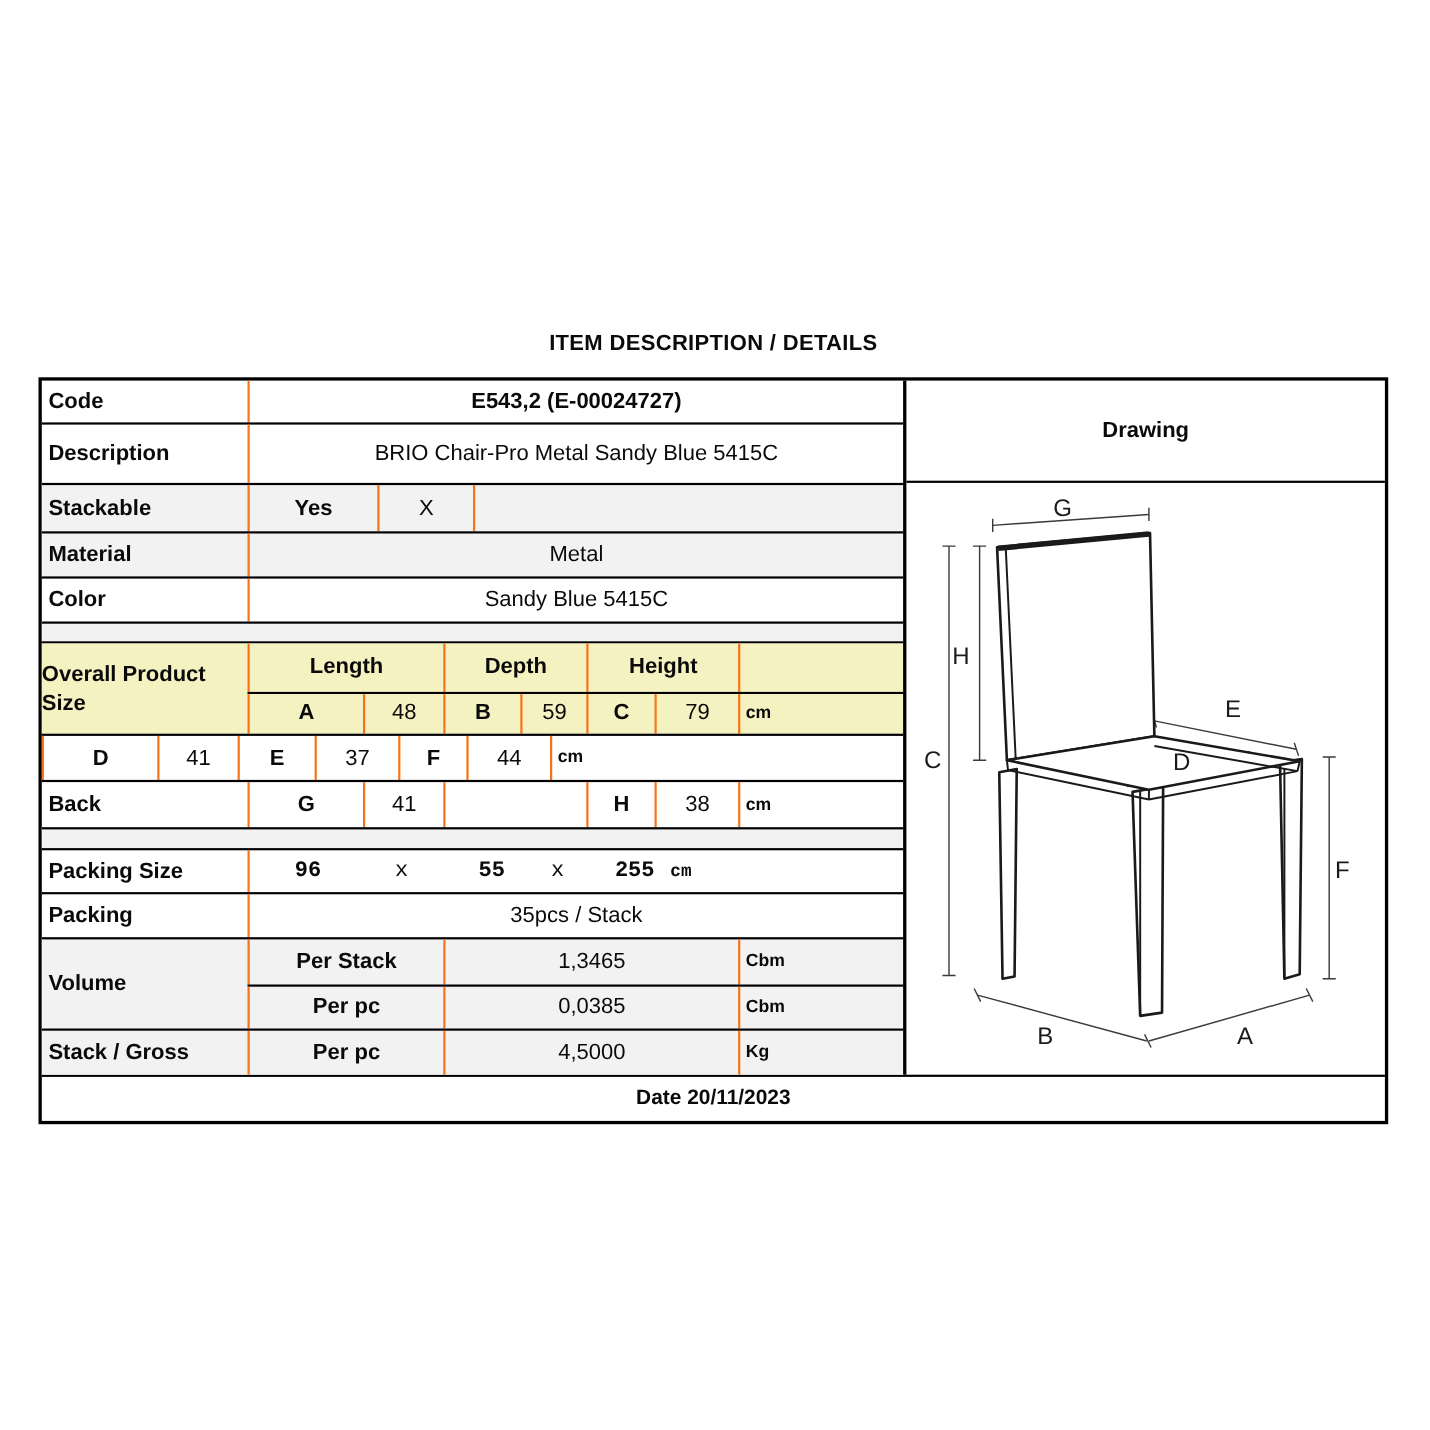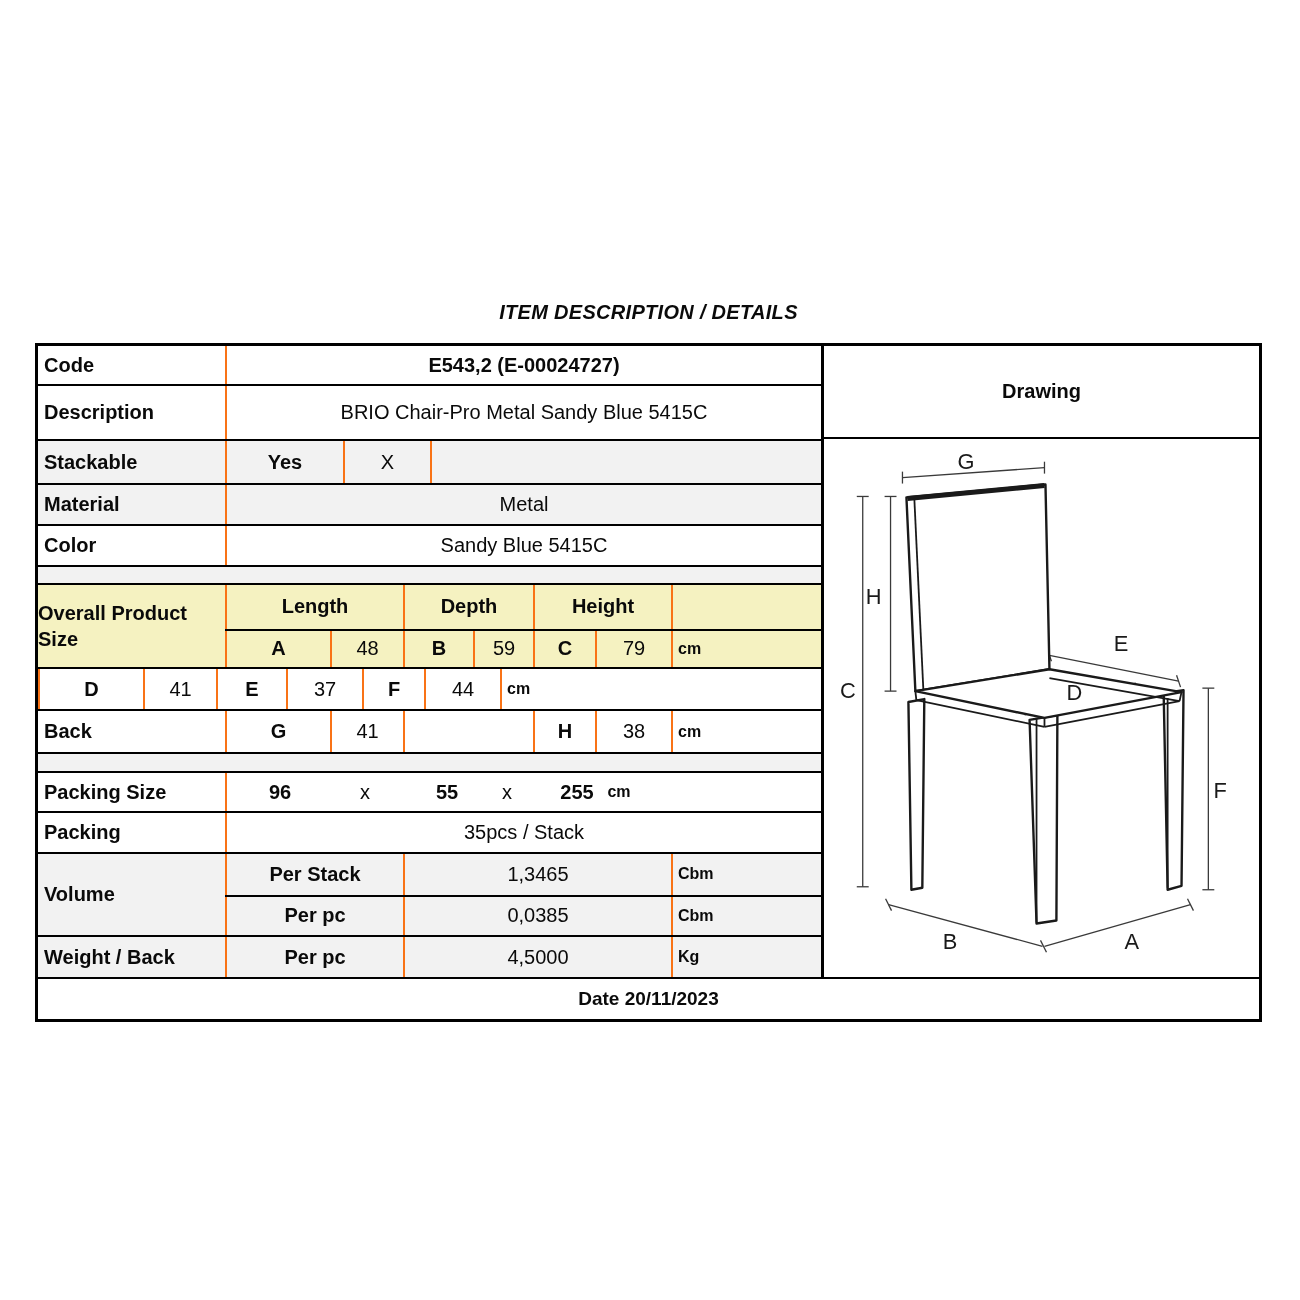--- a/index.html
+++ b/index.html
@@ -3,21 +3,21 @@
 <meta charset="utf-8">
 <style>
   * { box-sizing: border-box; }
   html,body { margin:0; padding:0; background:#ffffff; }
   .sheet {
     position: relative; width: 1300px; height: 1300px; background:#fff;
     font-family: "Liberation Sans", sans-serif; color:#0a0a0a;
   }
   .title {
     position:absolute; left:35px; top:301px; width:1227px;
-    text-align:center; font-size:20px; font-weight:bold; letter-spacing:.3px;font-style:italic;
+    text-align:center; font-size:20px; font-weight:bold; letter-spacing:.3px;
   }
   .tbl {
     position:absolute; left:35px; top:343px; width:1227px;
     border:3px solid #000; background:#fff;
   }
   .main { display:flex; }
   .leftcol { width:783px; display:flex; flex-direction:column; }
   .rightcol { flex:1; border-left:3px solid #000; display:flex; flex-direction:column; }
   .row { display:flex; border-top:2px solid #000; align-items:stretch; }
   .leftcol .row.first { border-top:none; }
@@ -28,21 +28,21 @@
   .b { font-weight:bold; }
   .unit { font-size:16px; font-weight:bold; justify-content:flex-start; padding-left:5px; }
   .gray { background:#f2f2f2; }
   .yellow { background:#f5f2c1; }
   .spacer { background:#f2f2f2; border-top:2px solid #000; }
   .innercol { flex:1; display:flex; flex-direction:column; }
   .subrow { display:flex; align-items:stretch; }
   .subrow + .subrow { border-top:2px solid #000; }
   .sizelab { justify-content:center; padding-left:0; line-height:1.3; }
   .packcell { position:relative; flex:1; }
-  .packcell span { position:absolute; top:50%; transform:translate(-50%,-50%); }
+  .packcell span { position:absolute; top:50%; transform:translate(-50%,-50%);font-family:Liberation Mono, monospace; }
   .drawhead {
     height:93px; border-bottom:2px solid #000; display:flex;
     align-items:center; justify-content:center; font-size:20px; font-weight:bold;
   }
   .daterow {
     border-top:2px solid #000; height:42px; display:flex;
     align-items:center; justify-content:center; font-size:19px; font-weight:bold;
   }
   svg text { font-family:"Liberation Sans", sans-serif; font-size:22px; fill:#1a1a1a; }
 </style>
@@ -157,21 +157,21 @@
             </div>
             <div class="subrow" style="height:41px">
               <div class="c val b" style="width:178px">Per pc</div>
               <div class="c val" style="width:268px">0,0385</div>
               <div class="c unit" style="flex:1">Cbm</div>
             </div>
           </div>
         </div>
 
         <div class="row gray" style="height:42px">
-          <div class="c nobl lab" style="width:187px">Weight / Back</div>
+          <div class="c nobl lab" style="width:187px">Stack / Gross</div>
           <div class="c val b" style="width:178px">Per pc</div>
           <div class="c val" style="width:268px">4,5000</div>
           <div class="c unit" style="flex:1">Kg</div>
         </div>
 
       </div>
 
       <div class="rightcol">
         <div class="drawhead">Drawing</div>
         <svg width="100%" height="538" viewBox="0 0 438 538" preserveAspectRatio="xMidYMid meet">

